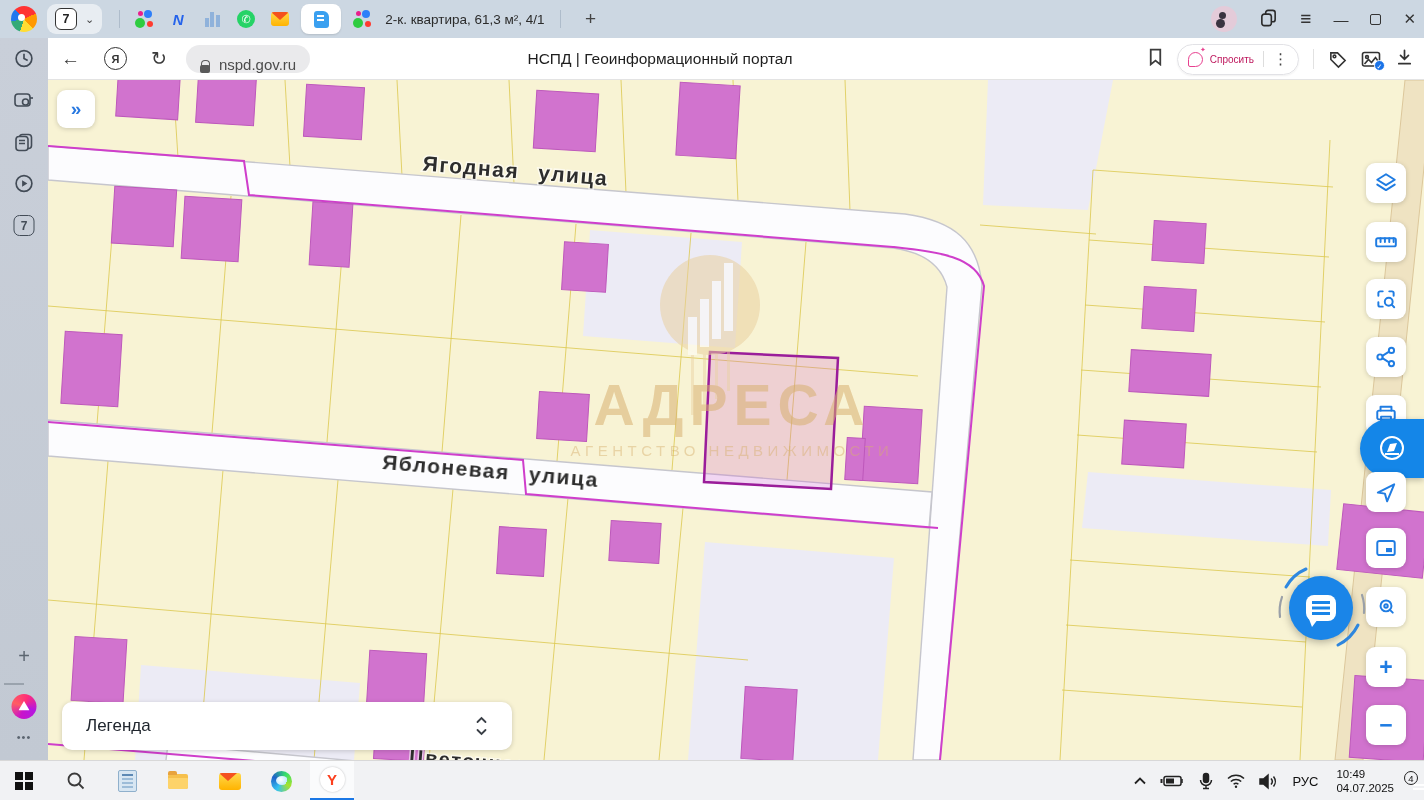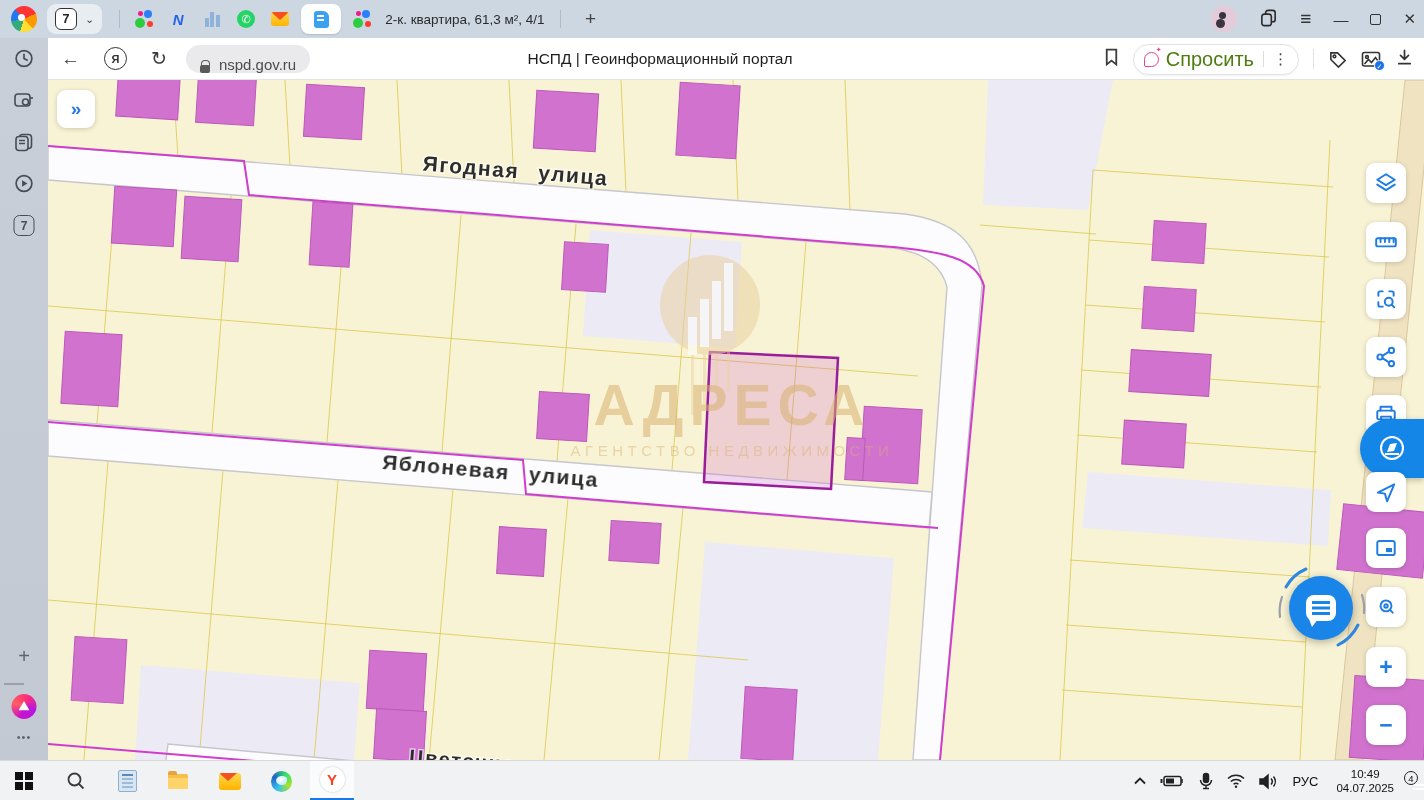--- a/index.html
+++ b/index.html
@@ -48,21 +48,21 @@
   #ya-ring{width:23px;height:23px;border:1.7px solid #333;border-radius:50%;display:flex;align-items:center;justify-content:center;font-size:11px;font-weight:bold;color:#333;margin:0 11px;}
   #urlpill{display:flex;align-items:flex-end;background:#eaeaec;border-radius:14px;height:28px;padding:0 14px;margin-left:6px;}
   .lock{width:10px;height:8px;background:#5a5a5a;border-radius:2px;position:relative;margin-right:9px;}
   .lock:before{content:'';position:absolute;top:-5px;left:1px;width:7px;height:6px;border:1.6px solid #5a5a5a;border-bottom:none;border-radius:4px 4px 0 0;}
   #url{font-size:15px;color:#4c4c4c;}
   #pagetitle{position:absolute;left:350px;top:38px;width:620px;height:42px;line-height:42px;text-align:center;font-size:15.5px;color:#1e1e1e;}
   #toolbar-right{position:absolute;right:10px;top:38px;height:42px;display:flex;align-items:center;gap:14px;}
   #askpill{display:flex;align-items:center;border:1px solid #e2e2e6;border-radius:16px;height:31px;padding:0 10px;box-shadow:0 1px 2px rgba(0,0,0,.06);}
   .askbub{width:15px;height:15px;border:1.7px solid #e8408f;border-radius:50% 50% 50% 2px;position:relative;margin-right:7px;}
   .askbub:after{content:'✦';position:absolute;right:-4px;top:-7px;font-size:7px;color:#e8408f;}
-  #asktext{font-size:20px;color:#4d7c0f;}
+  #asktext{font-size:10px;color:#be185d;}
   .pill-div{width:1px;height:16px;background:#ddd;margin:0 9px;}
   .kebab{font-size:15px;color:#444;letter-spacing:0;}
   .vdiv{width:1px;height:20px;background:#e2e2e2;}
   .extic{position:relative;display:flex;}
   .bluecheck{position:absolute;right:-4px;bottom:-3px;width:11px;height:11px;border-radius:50%;background:#1a73e8;color:#fff;font-size:7px;line-height:11px;text-align:center;border:1.5px solid #fff;}
 
   
   #sidebar{left:0;top:38px;width:48px;height:722px;background:linear-gradient(180deg,#c9cfd9,#c2c9d3);}
   .sb-ic{position:absolute;left:50%;transform:translateX(-50%);color:#434c57;display:flex;align-items:center;justify-content:center;}
   #sb-seven{width:21px;height:21px;border:1.8px solid #434c57;border-radius:6px;font-size:12px;font-weight:bold;color:#434c57;display:flex;align-items:center;justify-content:center;}
@@ -107,21 +107,21 @@
   .folder:after{content:'';position:absolute;left:0;top:4px;width:20px;height:11px;background:#fdd36a;border-radius:1px 1px 2px 2px;}
   .edge{width:21px;height:21px;border-radius:50%;background:conic-gradient(from 210deg,#35c1f1,#1f62c9,#35e06a,#a7e22e,#35c1f1);position:relative;}
   .edge:after{content:'';position:absolute;left:5px;top:5px;width:12px;height:9px;border-radius:50%;background:radial-gradient(circle at 40% 40%,#fff,#bfe9ff 70%,transparent 71%);}
   .yico{width:25px;height:25px;border-radius:50%;background:#fff;color:#fc3f1d;font-weight:bold;font-size:15px;display:flex;align-items:center;justify-content:center;box-shadow:0 0 2px rgba(0,0,0,.25);}
   #y-active{background:#fafbfc;border-bottom:3px solid #1b78e6;}
   .appdoc{width:19px;height:22px;background:#d7e6f2;border:1px solid #8fb0cc;border-radius:2px;position:relative;}
   .appdoc:after{content:'';position:absolute;left:3px;top:3px;width:11px;height:2px;background:#5d89b4;box-shadow:0 4px 0 #9cbcd8,0 8px 0 #9cbcd8,0 12px 0 #9cbcd8;}
   #tray{position:absolute;right:0;top:0;height:40px;display:flex;align-items:center;}
   .tray-ic{margin:0 6px;display:flex;align-items:center;justify-content:center;}
   #lang{font-size:13px;color:#111;margin:0 8px;}
-  #clockblk{text-align:center;font-size:11.5px;color:#111;line-height:14px;margin:0 10px;}
+  #clockblk{font-size:11.5px;color:#111;line-height:14px;margin:0 10px;}
   #notif{position:relative;margin:0 14px 0 6px;}
   .notifsq{width:18px;height:15px;background:#222;border-radius:2px 2px 2px 0;position:relative;}
   .notifsq:after{content:'';position:absolute;left:3px;top:3px;width:12px;height:1.8px;background:#fff;box-shadow:0 4px 0 #fff;}
   #notif-badge{position:absolute;right:-8px;bottom:-4px;width:14px;height:14px;border-radius:50%;background:#f1f2f4;border:1.3px solid #222;font-size:9.5px;color:#111;display:flex;align-items:center;justify-content:center;}
 </style>
 </head>
 <body>
 
 <div id="stage">
 
@@ -430,20 +430,26 @@
   <svg id="fab-arcs" class="abs" viewBox="0 0 98 98" fill="none">
     <path d="M14,28 A42,42 0 0 1 34,10" stroke="#2f88e0" stroke-width="3" stroke-linecap="round"></path>
     <path d="M8,58 A44,44 0 0 1 10,38" stroke="#9aa0a8" stroke-width="2.2" stroke-linecap="round"></path>
     <path d="M86,66 A44,44 0 0 1 66,86" stroke="#2f88e0" stroke-width="3" stroke-linecap="round"></path>
     <path d="M90,36 A44,44 0 0 1 92,54" stroke="#9aa0a8" stroke-width="2.2" stroke-linecap="round"></path>
   </svg>
   <div id="fab" class="abs">
     <span class="bubble"></span>
   </div>
 
+  <div id="legend-panel" class="abs panel">
+    <span id="legend-label">Легенда</span>
+    <svg width="13" height="22" viewBox="0 0 13 22" fill="none" stroke="#3a3f46" stroke-width="1.8" stroke-linecap="round">
+        <path d="M2.5,7 L6.5,3 L10.5,7 M2.5,15 L6.5,19 L10.5,15"></path>
+      </svg>
+  </div>
 
 
   <div id="taskbar" class="abs">
     <div class="tb-item" style="left:2px">
         <span id="win-logo">
           <i></i>
           <i></i>
           <i></i>
           <i></i>
         </span>

